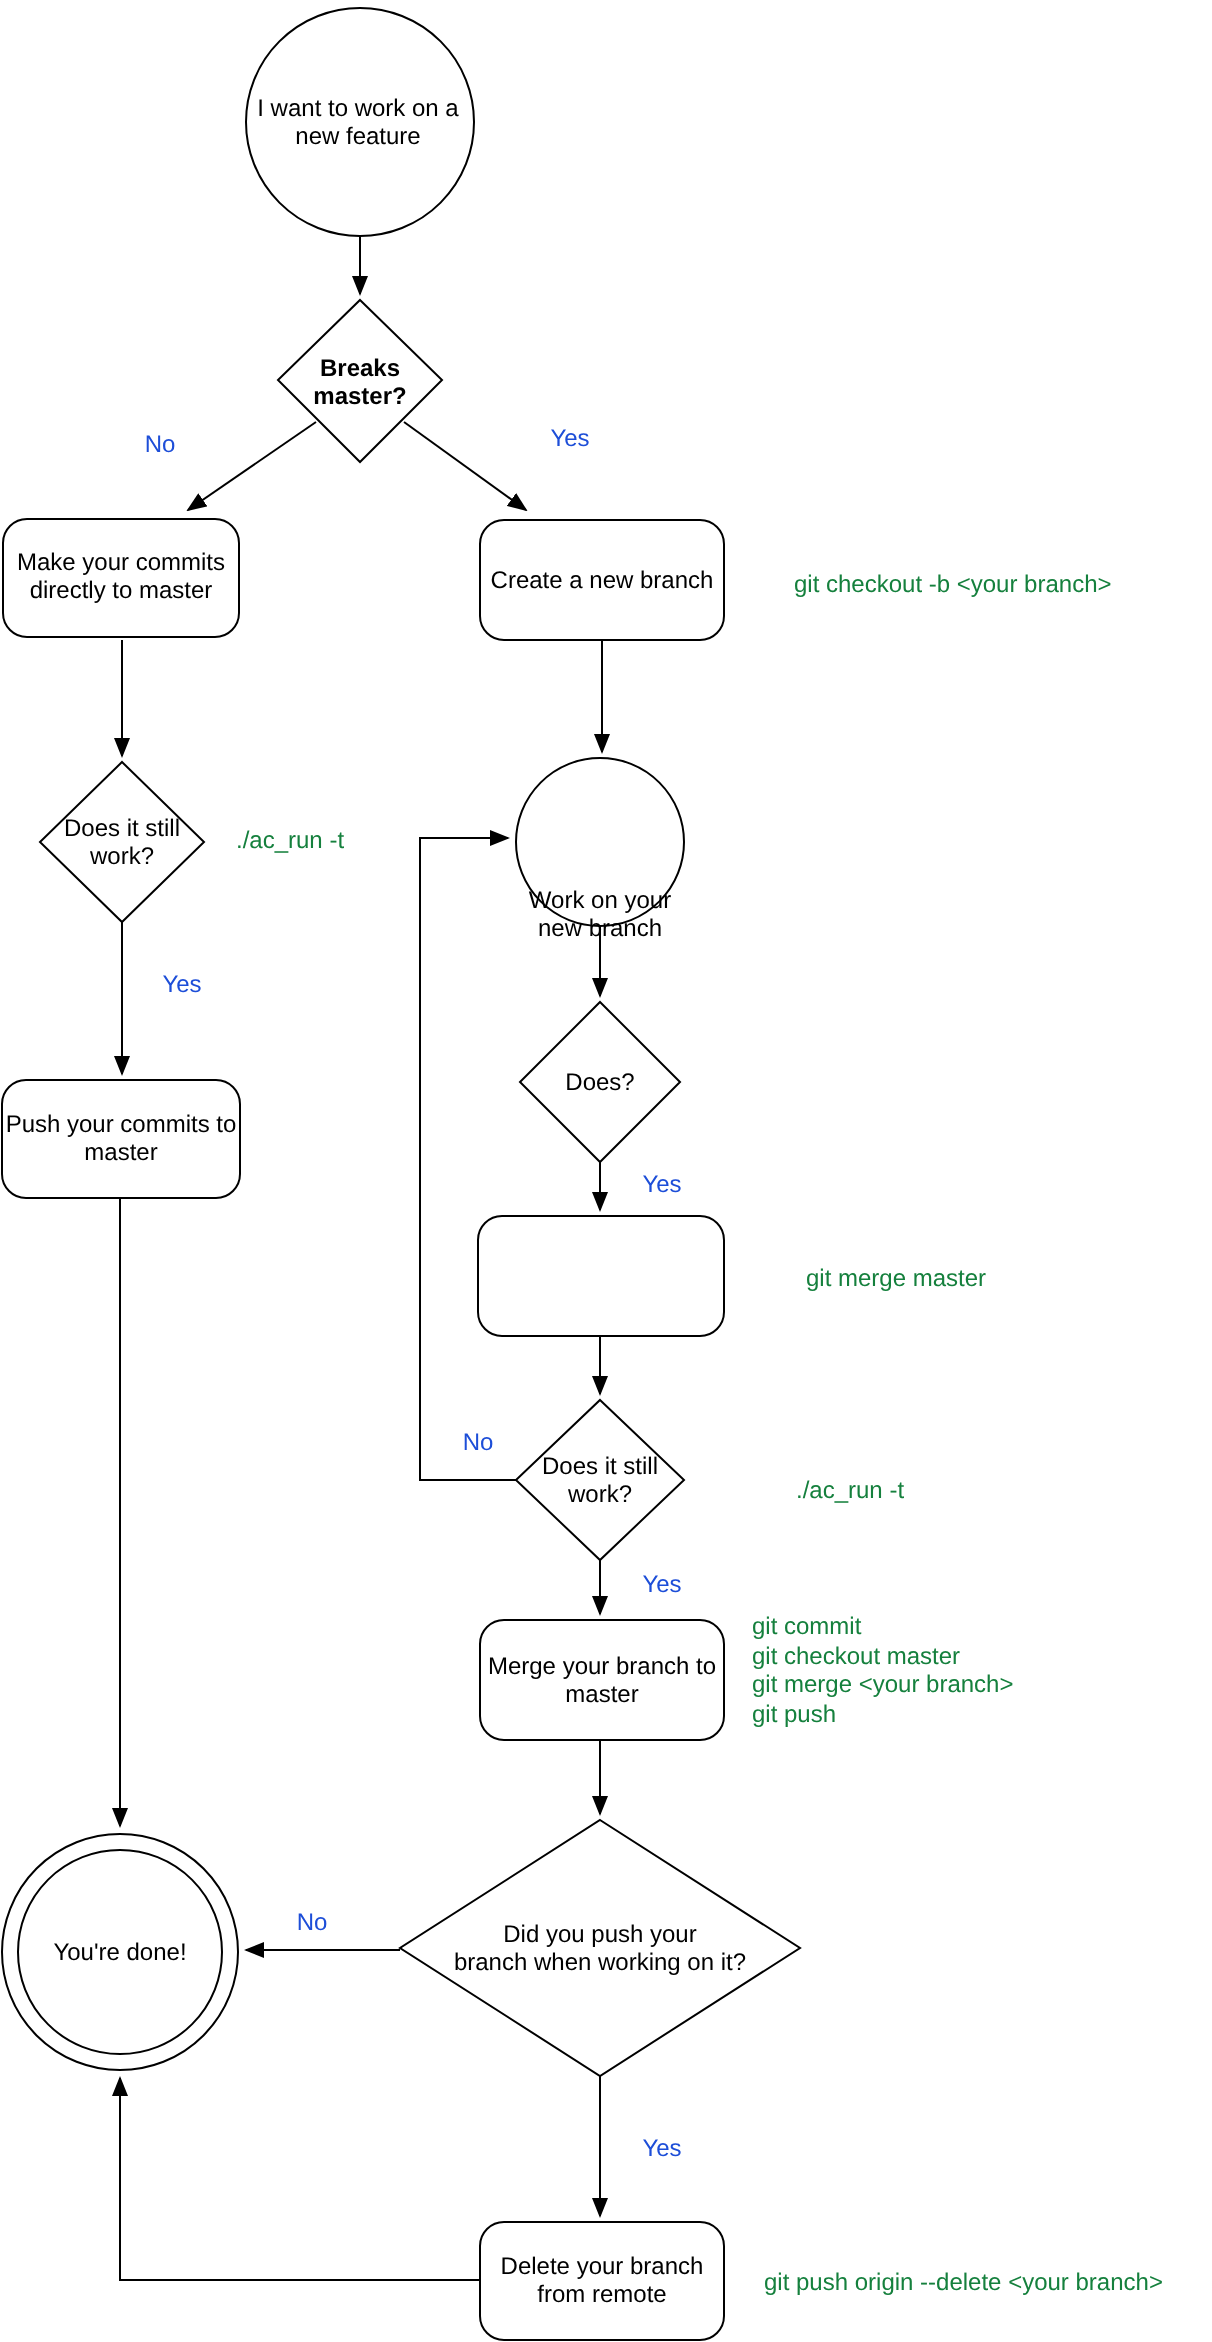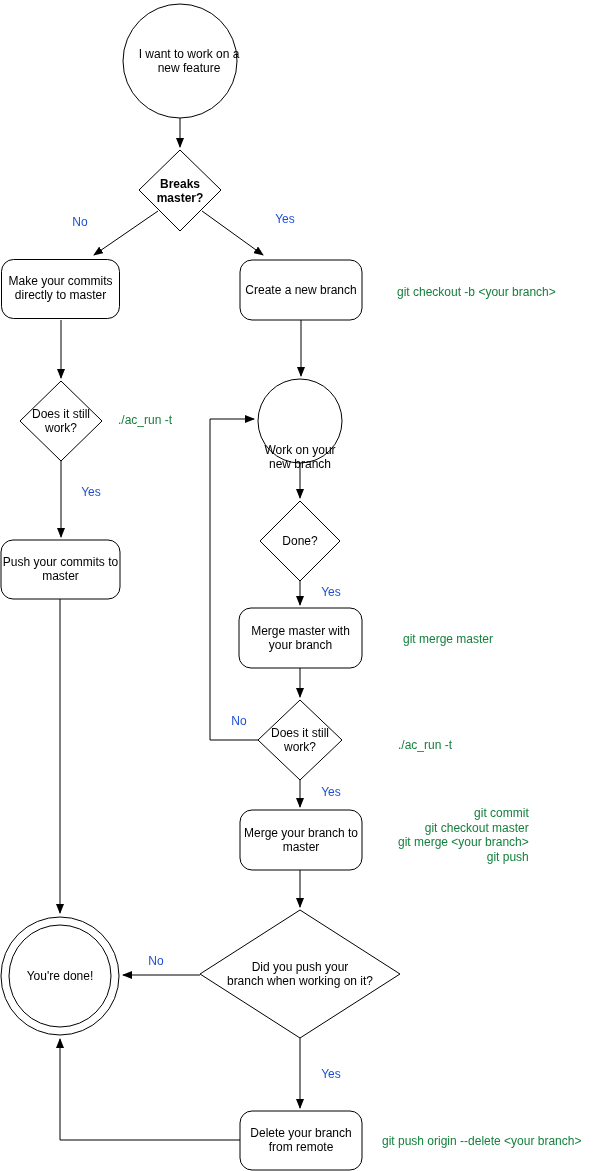--- a/index.html
+++ b/index.html
@@ -96,36 +96,34 @@
     <polygon class="shape" points="300,501 340,541 300,581 260,541"></polygon>
     <rect class="shape" x="239" y="608" width="123" height="60" rx="12" ry="12"></rect>
     <polygon class="shape" points="300,700 342,740 300,780 258,740"></polygon>
     <rect class="shape" x="240" y="810" width="122" height="60" rx="12" ry="12"></rect>
     <polygon class="shape" points="300,910 400,974 300,1038 200,974"></polygon>
     <circle class="shape" cx="60" cy="976" r="59"></circle>
     <circle class="shape" cx="60" cy="976" r="51"></circle>
     <rect class="shape" x="240" y="1111" width="122" height="59" rx="12" ry="12"></rect>
   </svg>
 
-  <div class="label" style="left:124px; top:47px; width:130px;">I want to work on a
+  <div class="label" style="left:114px; top:47px; width:130px;">I want to work on a
 new feature</div>
   <div class="label" style="left:130px; top:177px; width:100px;font-weight:bold;">Breaks
 master?</div>
   <div class="label" style="left:1px; top:274px; width:119px;">Make your commits
 directly to master</div>
   <div class="label" style="left:241px; top:283px; width:120px;">Create a new branch</div>
   <div class="label" style="left:250px; top:407px; width:100px;margin-top:36px;">Work on your
 new branch</div>
   <div class="label" style="left:11px; top:407px; width:100px;">Does it still
 work?</div>
   <div class="label" style="left:1px; top:555px; width:119px;">Push your commits to
 master</div>
-  <div class="label" style="left:260px; top:534px; width:80px;">Done?</div>
-  <div class="label" style="left:240px; top:624px; width:121px;">Merge master with
-your branch</div>
+  <div class="label" style="left:260px; top:534px; width:80px;">Does?</div>
   <div class="label" style="left:250px; top:726px; width:100px;">Does it still
 work?</div>
   <div class="label" style="left:241px; top:826px; width:120px;">Merge your branch to
 master</div>
   <div class="label" style="left:210px; top:960px; width:180px;">Did you push your
 branch when working on it?</div>
   <div class="label" style="left:0px; top:969px; width:120px;">You're done!</div>
   <div class="label" style="left:241px; top:1126px; width:120px;">Delete your branch
 from remote</div>
 
@@ -135,19 +133,19 @@
   <div class="edge-label" style="left:311px; top:585px;">Yes</div>
   <div class="edge-label" style="left:219px; top:714px;">No</div>
   <div class="edge-label" style="left:311px; top:785px;">Yes</div>
   <div class="edge-label" style="left:136px; top:954px;">No</div>
   <div class="edge-label" style="left:311px; top:1067px;">Yes</div>
 
   <div class="annotation" style="left:397px; top:285px;">git checkout -b &lt;your branch&gt;</div>
   <div class="annotation" style="left:118px; top:413px;">./ac_run -t</div>
   <div class="annotation" style="left:403px; top:632px;">git merge master</div>
   <div class="annotation" style="left:398px; top:738px;">./ac_run -t</div>
-  <div class="annotation" style="left:398px; top:806px;text-align:right;">git commit
+  <div class="annotation" style="left:376px; top:806px;">git commit
 git checkout master
 git merge &lt;your branch&gt;
 git push</div>
   <div class="annotation" style="left:382px; top:1134px;">git push origin --delete &lt;your branch&gt;</div>
 
 </div>
 
 </body></html>

